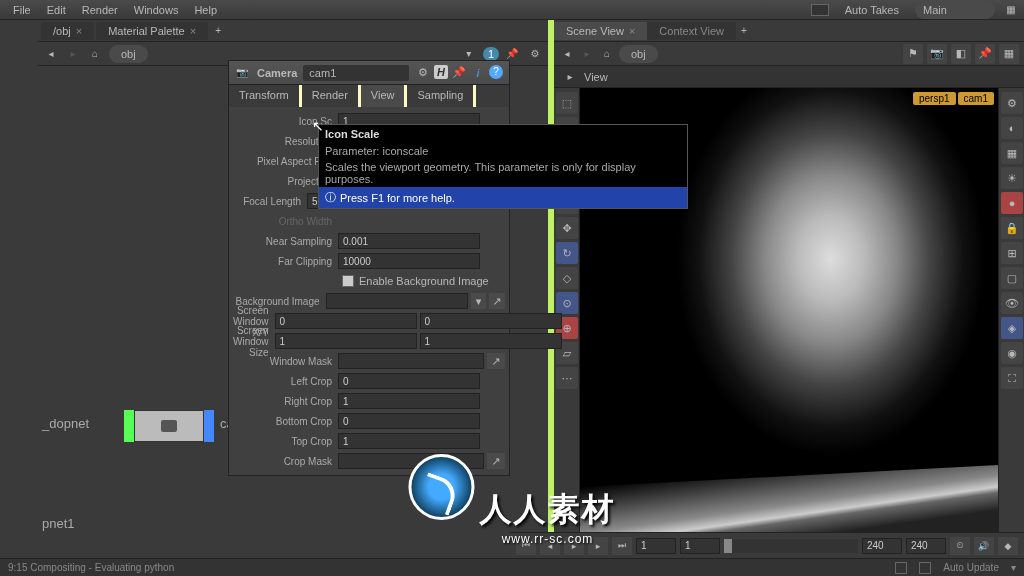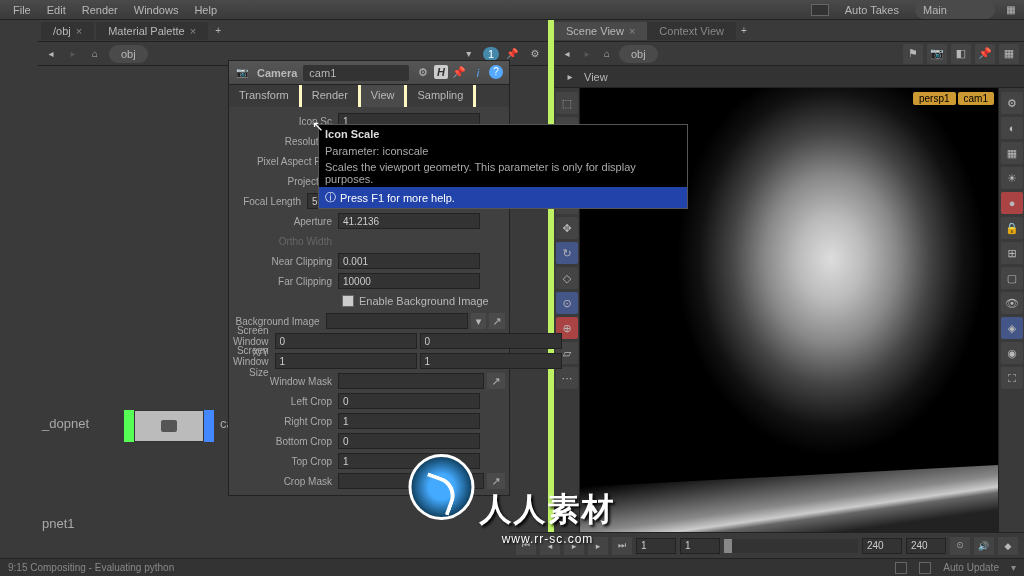--- a/index.html
+++ b/index.html
@@ -253,28 +253,24 @@
         <span class="param-label">Projection</span>
         <div class="param-dropdown">Perspective</div>
       </div>
     <div class="param-row">
         <span class="param-label">Focal Length</span>
         <input class="param-input half" value="50" style="">
         <span class="param-btn">Focal ...</span>
         <span class="param-btn">mill...</span>
       </div>
     <div class="param-row">
-        <span class="param-label">Aperture</span>
-        <input class="param-input half" value="41.2136" style="">
-      </div>
-    <div class="param-row">
         <span class="param-label dim">Ortho Width</span>
       </div>
     <div class="param-row">
-        <span class="param-label">Near Clipping</span>
+        <span class="param-label">Near Sampling</span>
         <input class="param-input half" value="0.001" style="">
       </div>
     <div class="param-row">
         <span class="param-label">Far Clipping</span>
         <input class="param-input half" value="10000" style="">
       </div>
     <div class="param-row">
         <span class="param-label"></span>
         <span class="param-check">
           <span class="checkbox" style="background:#ccc"></span>

